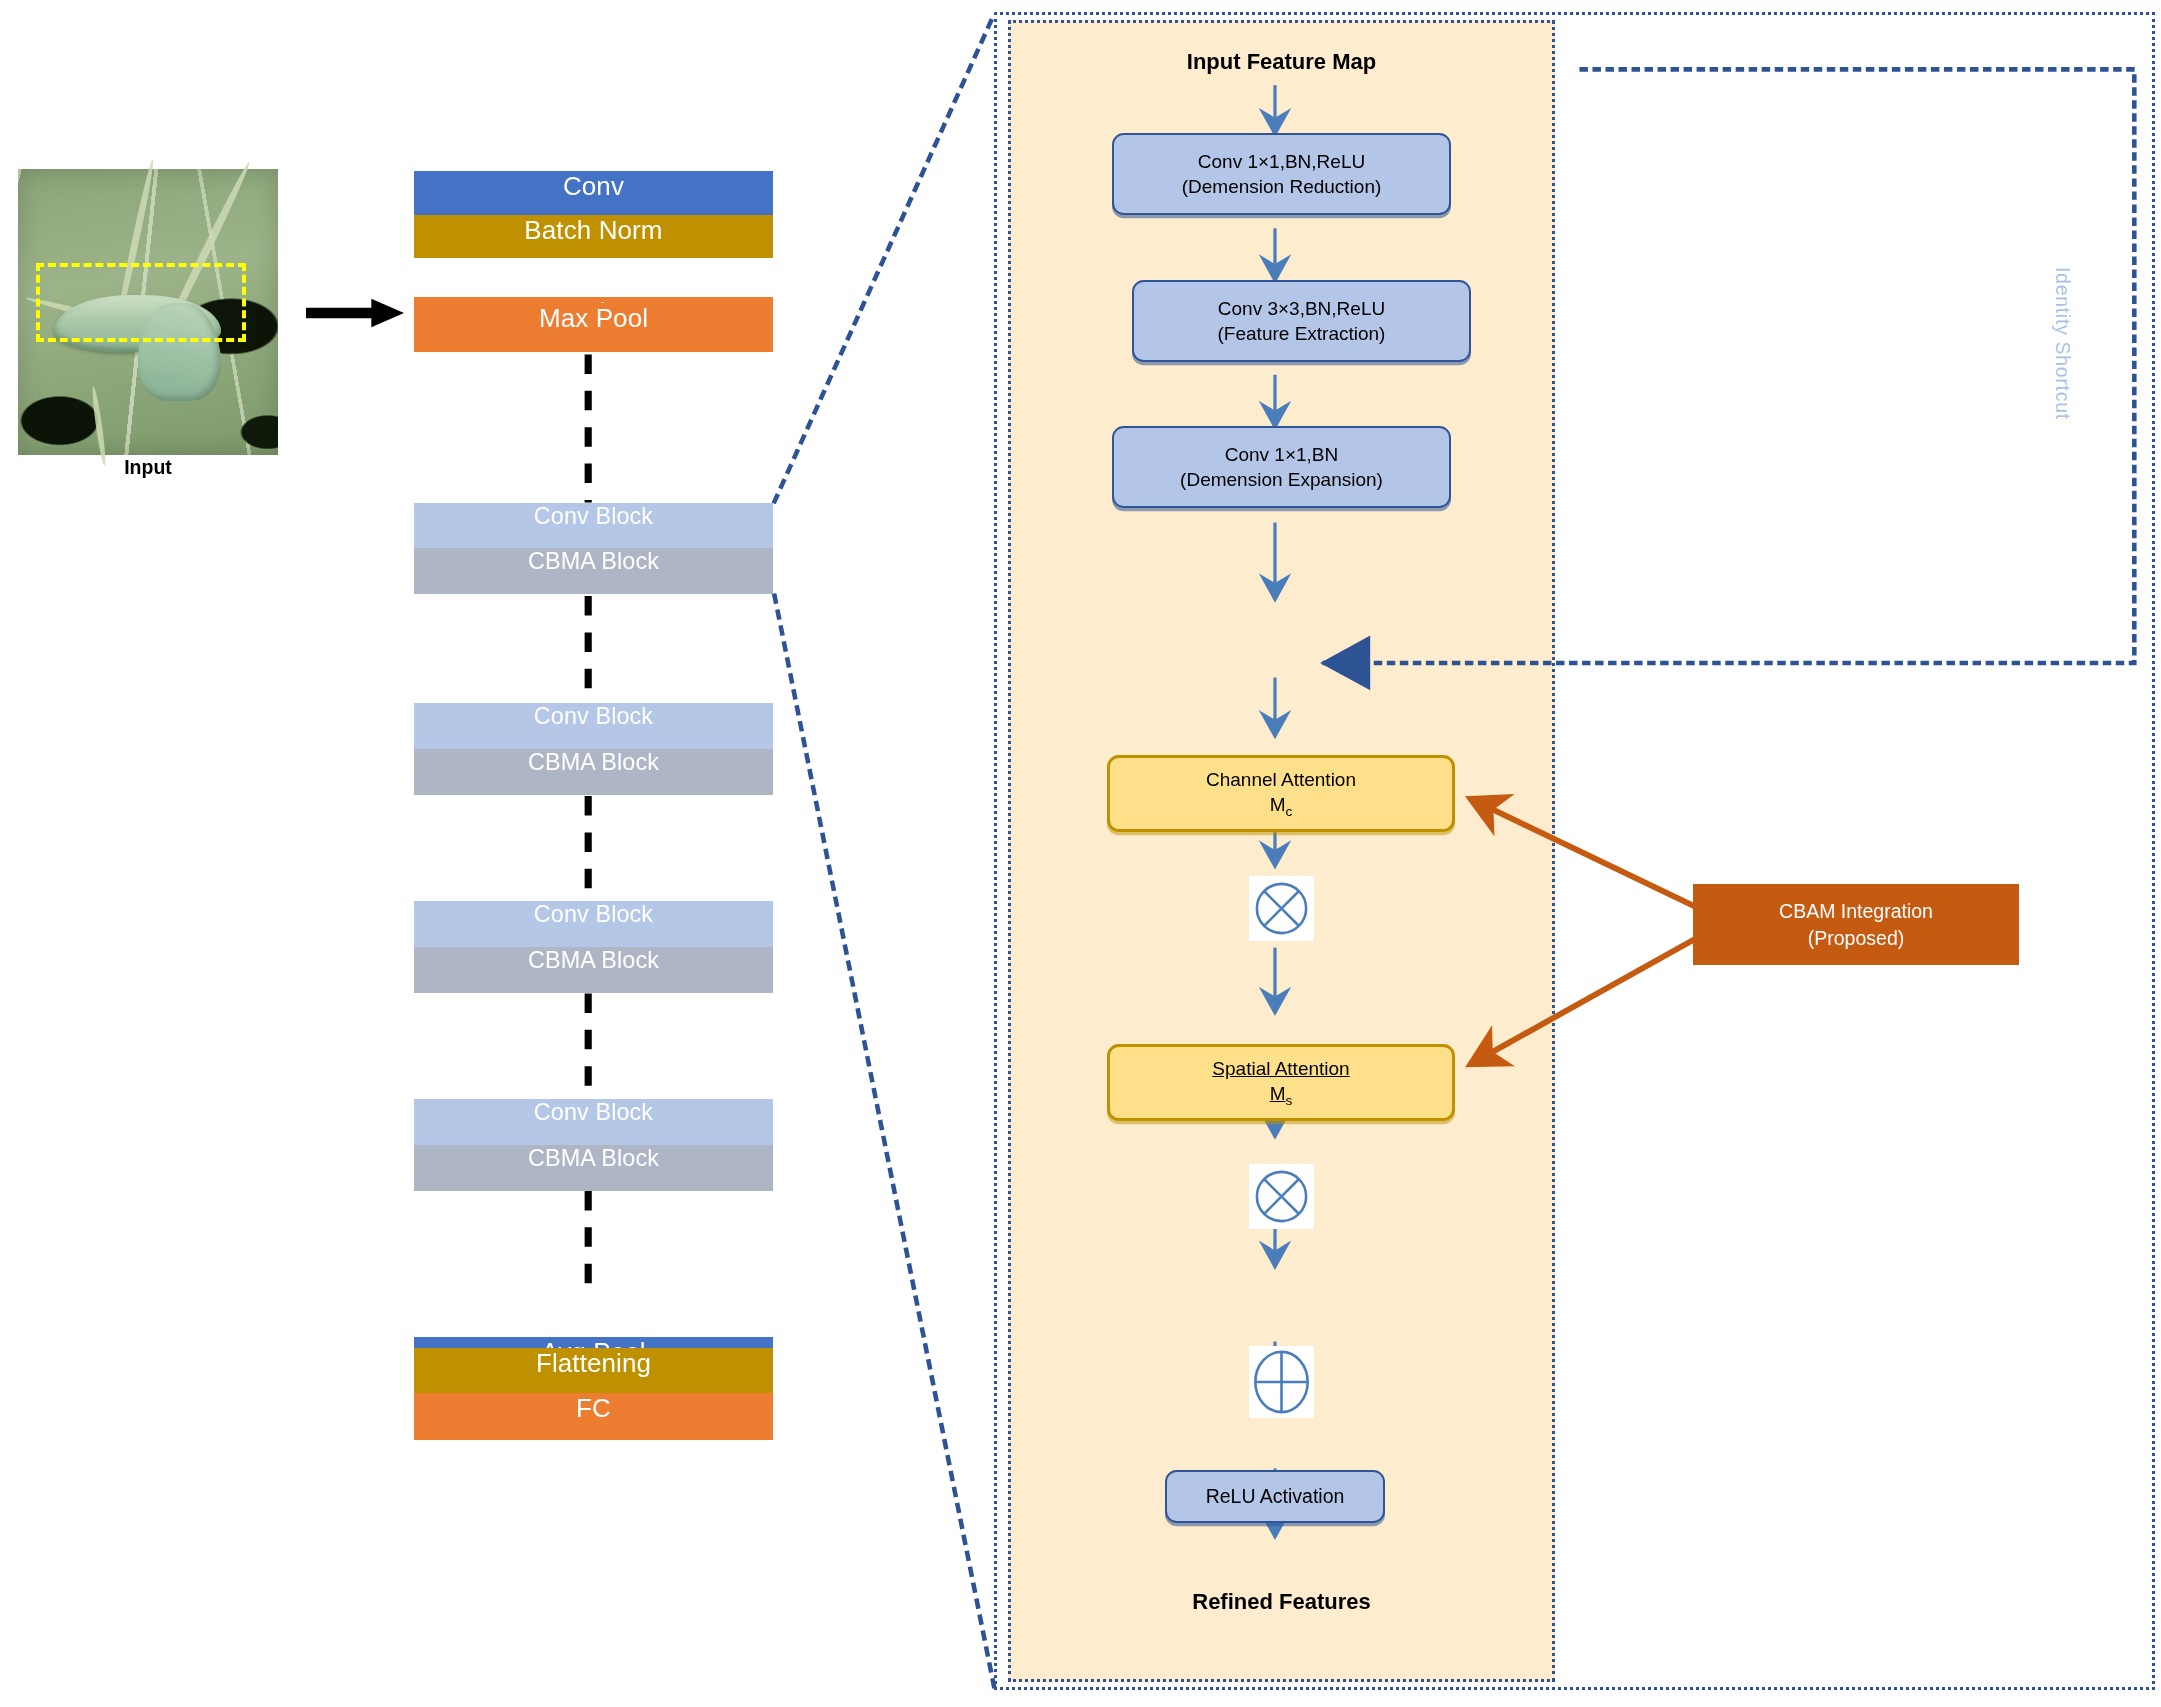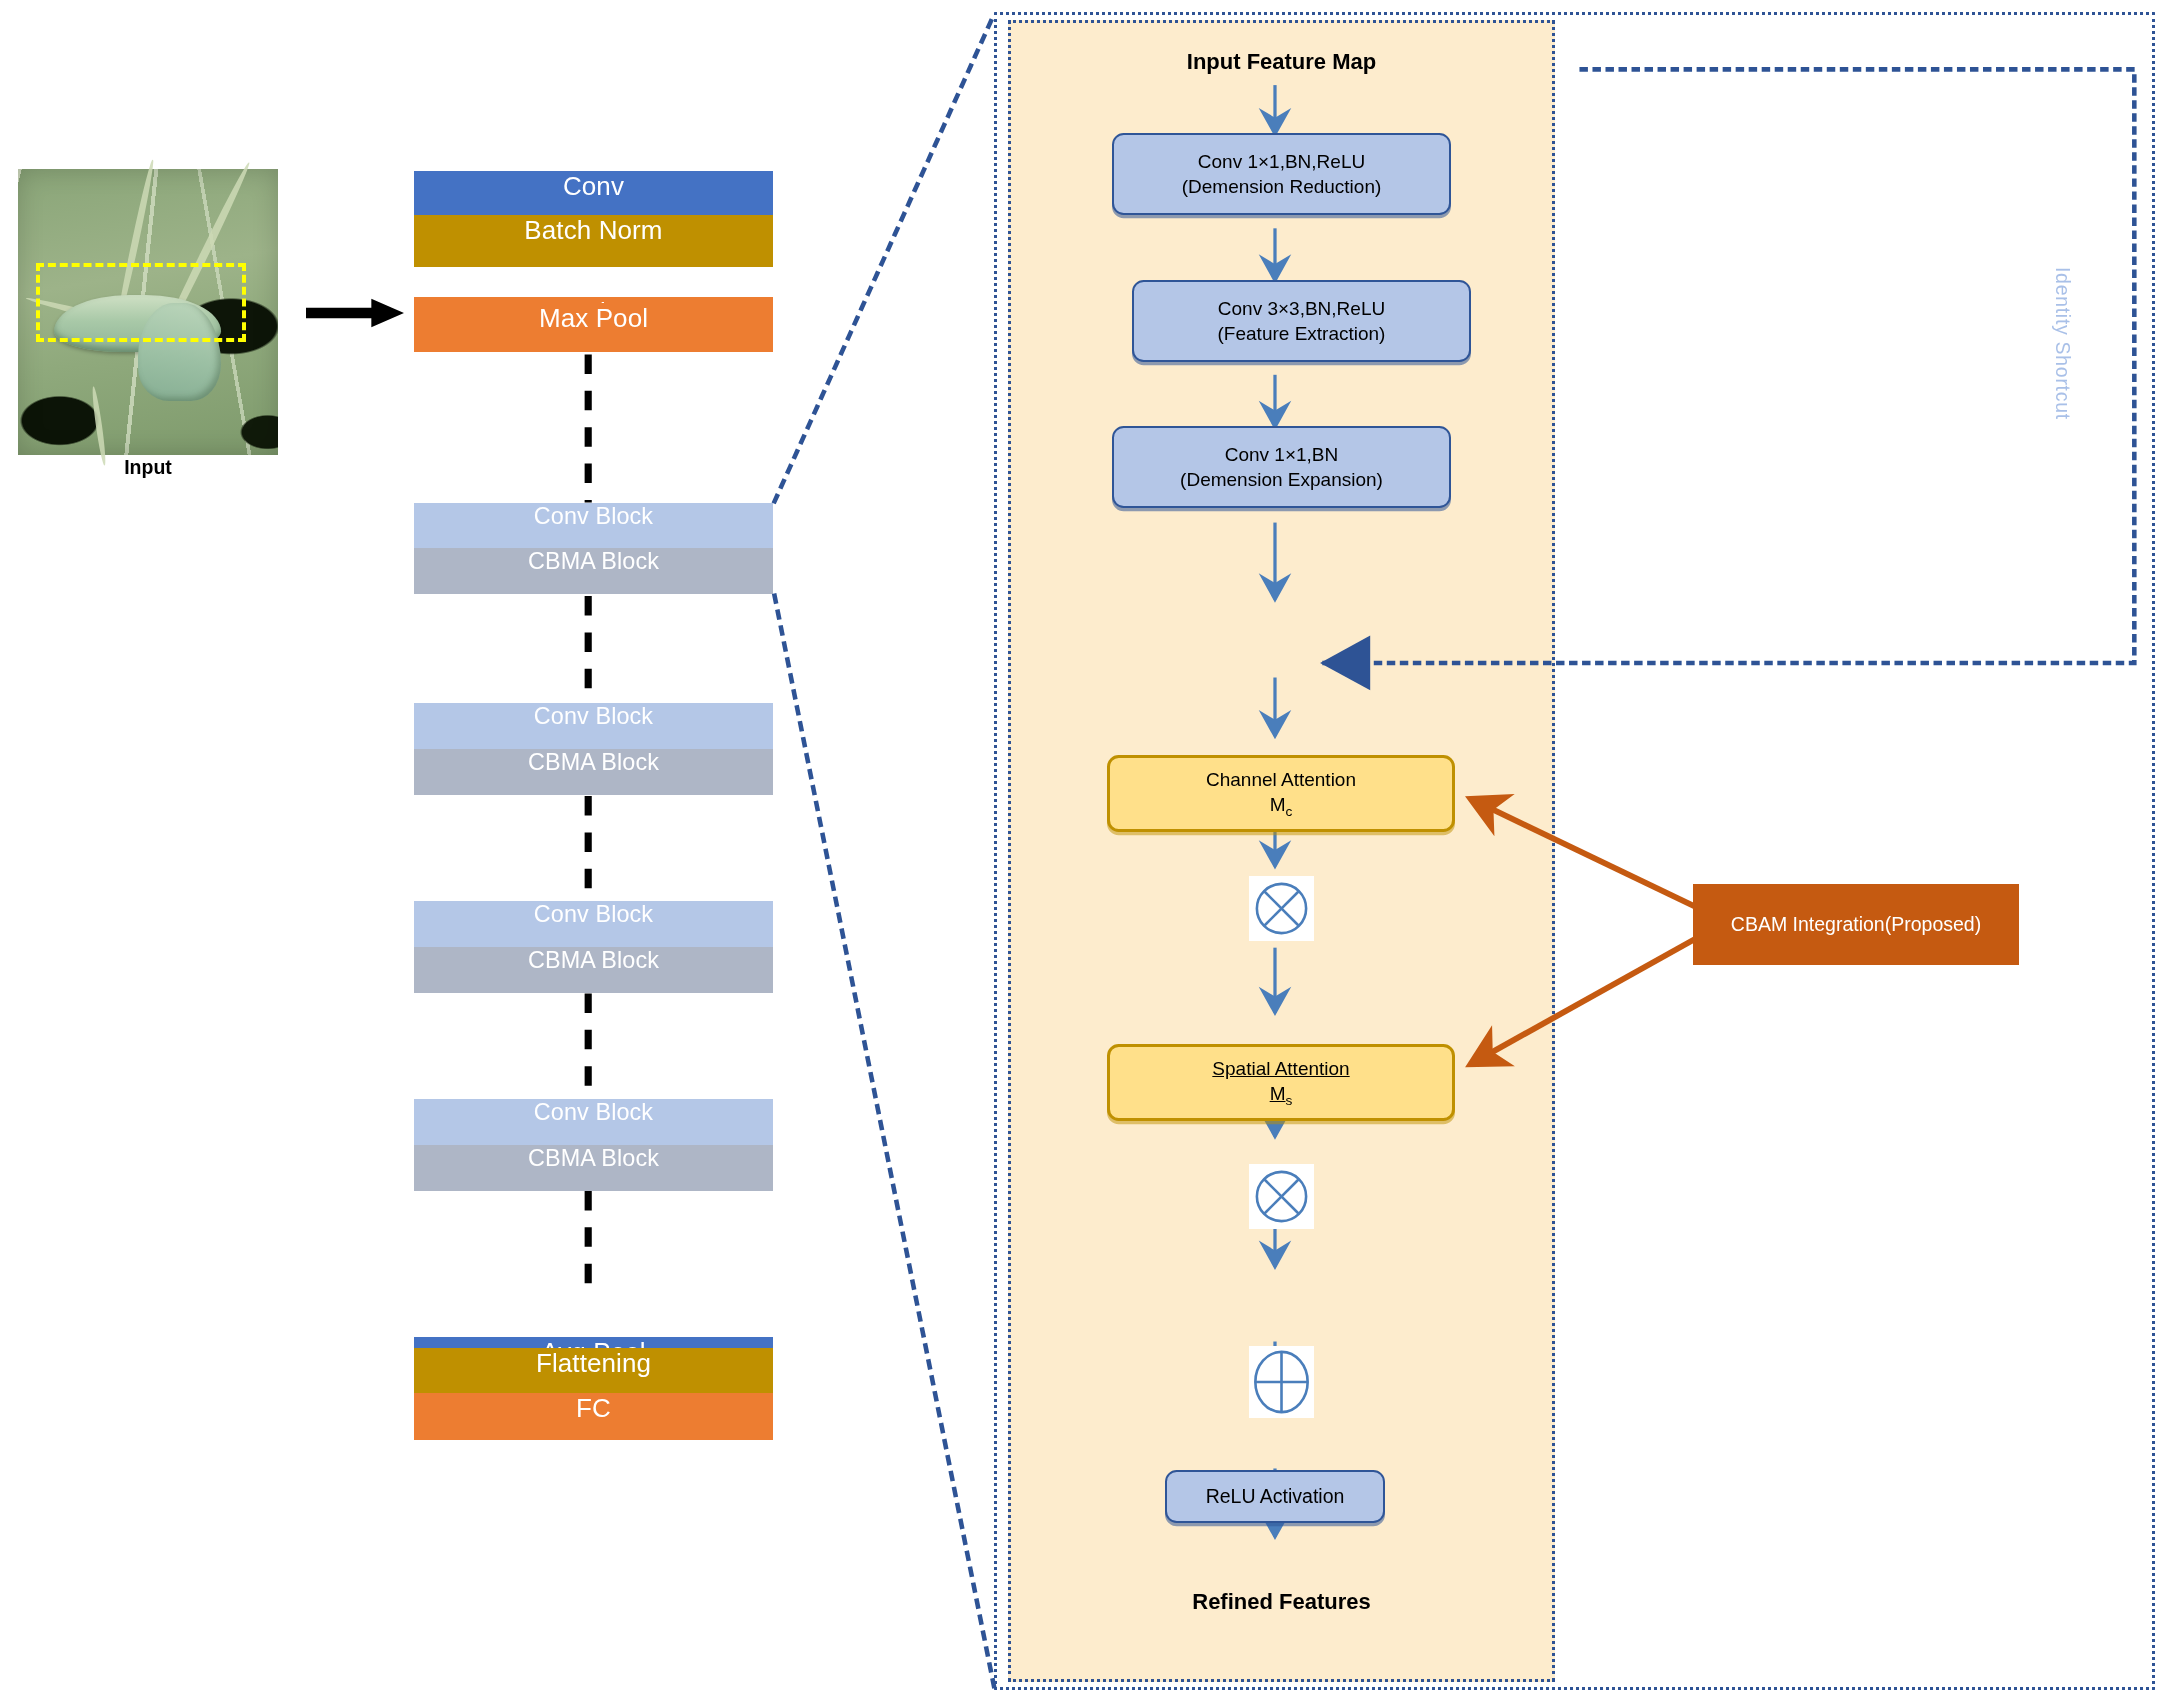--- a/index.html
+++ b/index.html
@@ -101,21 +101,21 @@
   #shortcut-label{
     left:2074px;top:267px;width:260px;
     transform:rotate(90deg);transform-origin:0 0;
     font-size:19.5px;color:#a9c0e8;letter-spacing:0.7px;white-space:nowrap;
   }
 
   
   #cbam-box{
     left:1693px;top:884px;width:326px;height:81px;
     background:#c55a11;color:#ffffff;
-    display:flex;flex-direction:row;align-items:center;justify-content:center;
+    display:flex;flex-direction:column;align-items:center;justify-content:center;
     font-size:19.5px;line-height:1.35;text-align:center;
   }
   #cbam-arrows{left:1465px;top:749px;width:586px;height:365px;pointer-events:none;}
 </style>
 </head>
 <body>
 
 <div class="abs" id="input-photo">
   <div class="vein" style="left:44%;top:-4%;width:6.5px;height:58%;transform:rotate(12deg);"></div>
   <div class="vein" style="left:70%;top:-6%;width:7.8px;height:72%;transform:rotate(26deg);"></div>
@@ -127,21 +127,21 @@
 <div class="abs" id="bbox"></div>
 <div class="abs" id="input-caption">Input</div>
 
 <svg class="abs" id="black-arrow" viewBox="0 0 150 52">
   <path d="M0 18 H100 V4 L150 26 L100 48 V34 H0 Z" fill="#000000"></path>
 </svg>
 
 <div class="stack-row" style="top:171px;height:44px;background:#4472c4;">
   <span>Conv</span>
 </div>
-<div class="stack-row" style="top:215px;height:52px;background:#bf9000;">
+<div class="stack-row" style="top:215px;height:43px;background:#bf9000;">
   <span>Batch Norm</span>
 </div>
 <div class="stack-row" style="top:258px;height:46px;background:#ed7d31;margin-top:39px;">
   <span>Relu</span>
 </div>
 <div class="stack-row" style="top:303px;height:49px;background:#ed7d31;">
   <span>Max Pool</span>
 </div>
 
 <div class="stack-row small" style="top:503px;height:46px;background:#b4c7e7;">

